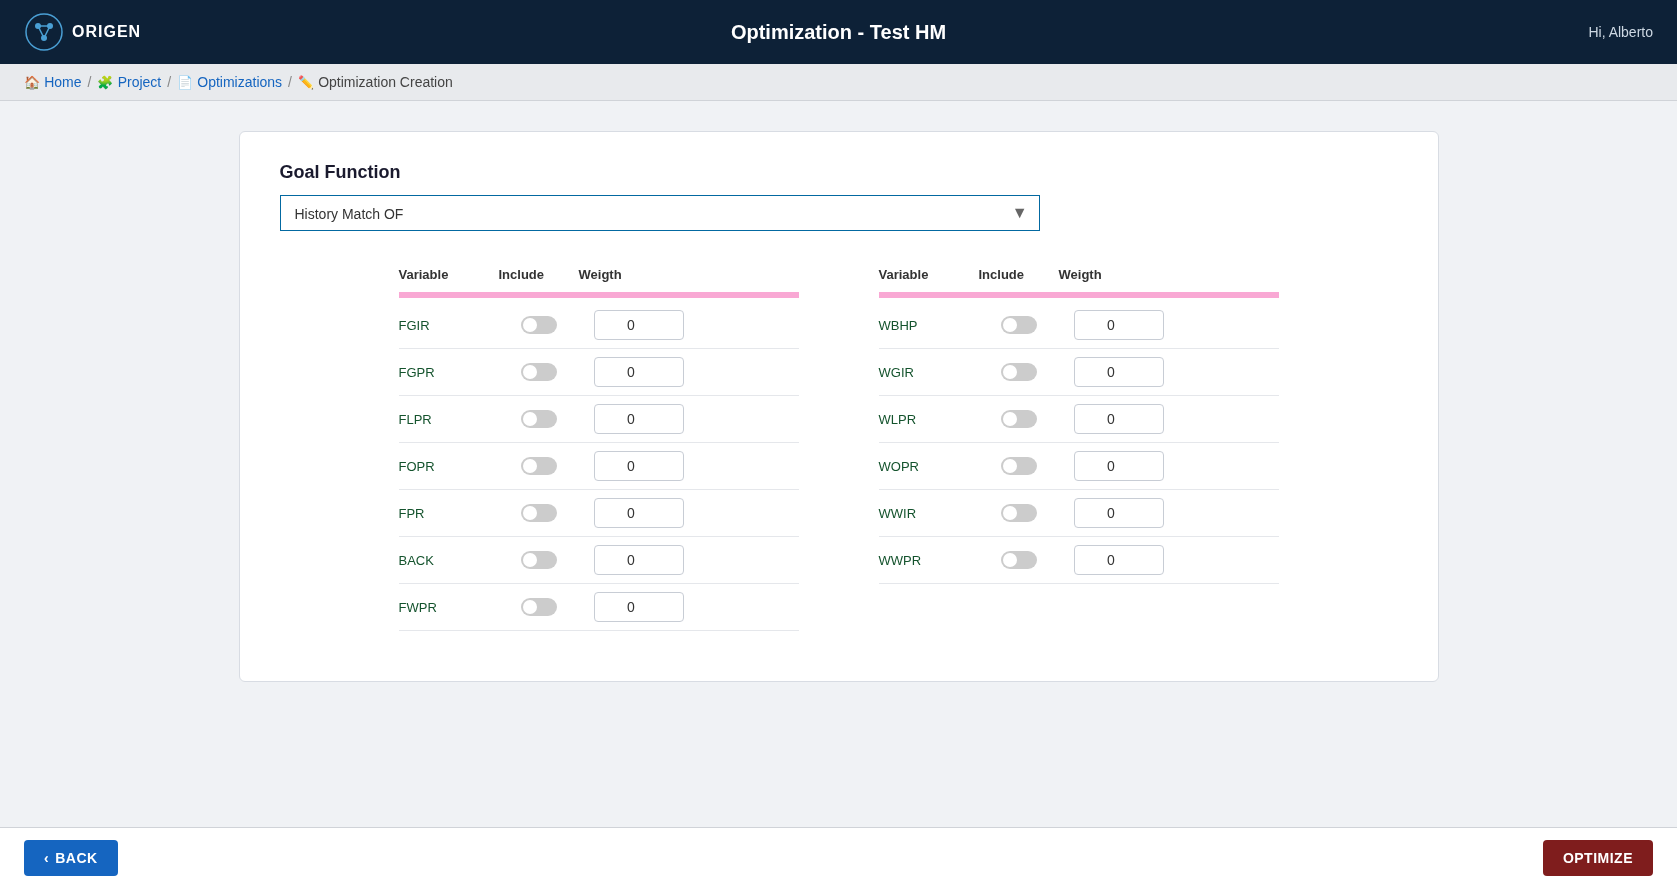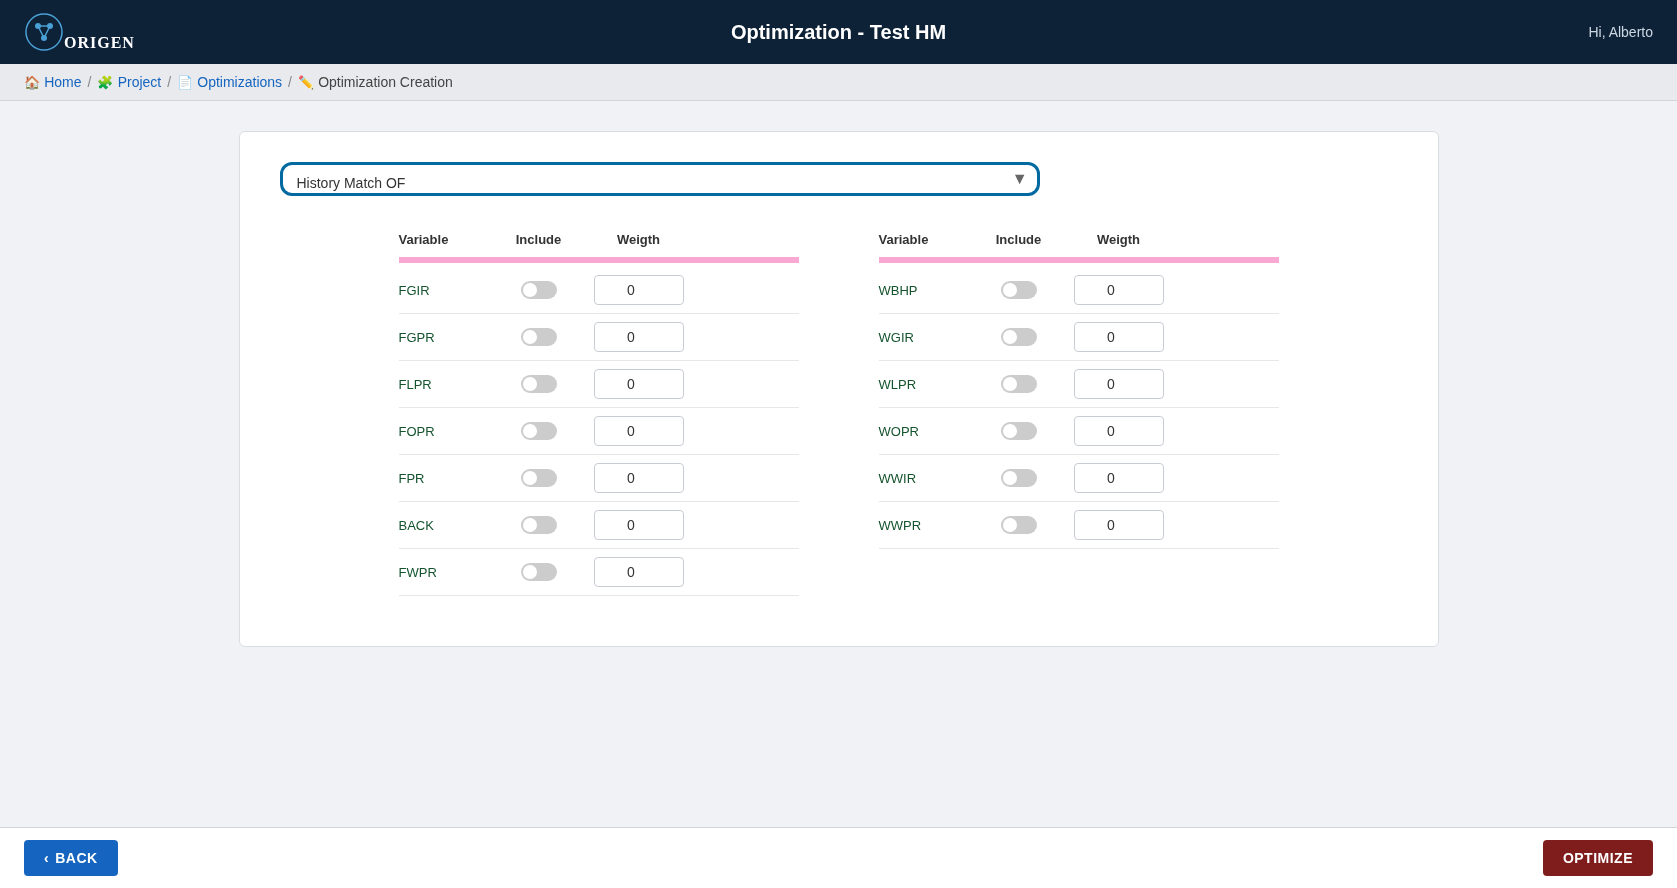--- a/index.html
+++ b/index.html
@@ -10,23 +10,22 @@
       background: #0d2137;
       color: white;
       height: 64px;
       display: flex;
       align-items: center;
       justify-content: space-between;
       padding: 0 24px;
     }
     .logo {
       display: flex;
-      align-items: flex-end;
-      gap: 0;
-      font-family: Liberation Serif, serif;
+      align-items: center;
+      gap: 8px;
     }
     .logo-icon {
       width: 40px;
       height: 40px;
     }
     .header-title {
       font-size: 20px;
       font-weight: 600;
       color: white;
       position: absolute;
@@ -87,24 +86,24 @@
       color: #1a1a2e;
       margin-bottom: 12px;
     }
 
     .goal-select-wrapper {
       position: relative;
       width: 100%;
     }
     .goal-select {
       width: 100%;
-      padding: 10px 40px 2px 14px;
+      padding: 10px 40px 8px 14px;
       font-size: 14px;
-      border: 3px solid #0369a1;
-      border-radius: 12px;
+      border: 1px solid #0369a1;
+      border-radius: 0;
       background: white;
       appearance: none;
       color: #333;
       cursor: pointer;
       outline: none;
     }
     .goal-select-arrow {
       position: absolute;
       right: 12px;
       top: 50%;
@@ -134,21 +133,20 @@
       border-bottom: 6px solid #f9a8d4;
       margin-bottom: 4px;
     }
     .var-header-cell {
       font-size: 13px;
       font-weight: 600;
       color: #333;
       text-align: left;
     }
     .var-header-cell.center {
-      text-align: center;
     }
 
     .var-row {
       display: grid;
       grid-template-columns: 100px 80px 120px;
       align-items: center;
       padding: 8px 0;
       border-bottom: 1px solid #e5e7eb;
     }
     .var-name {
@@ -301,20 +299,21 @@
   <div class="breadcrumb-item active">
     <span class="bc-icon">✏️</span>
     <span>Optimization Creation</span>
   </div>
 </div>
 
 <div class="main">
   <div class="content-wrapper">
 
     <div class="goal-section">
+      <div class="goal-label">Goal Function</div>
       <div class="goal-select-wrapper">
         <select class="goal-select">
           <option>History Match OF</option>
           <option>Custom OF</option>
         </select>
         <span class="goal-select-arrow">▼</span>
       </div>
     </div>
 
     <div class="variables-area">

